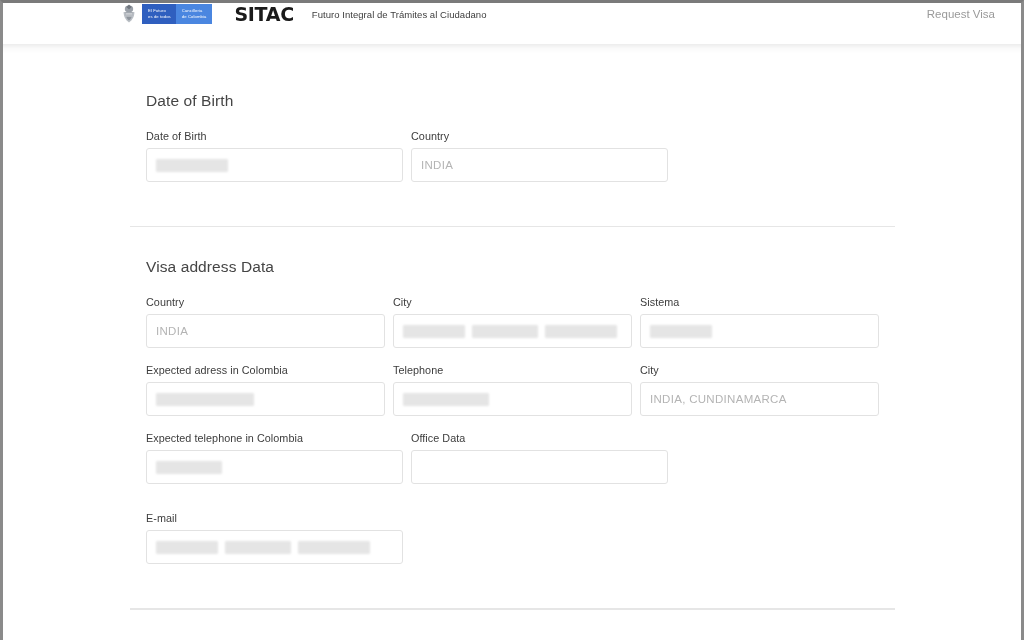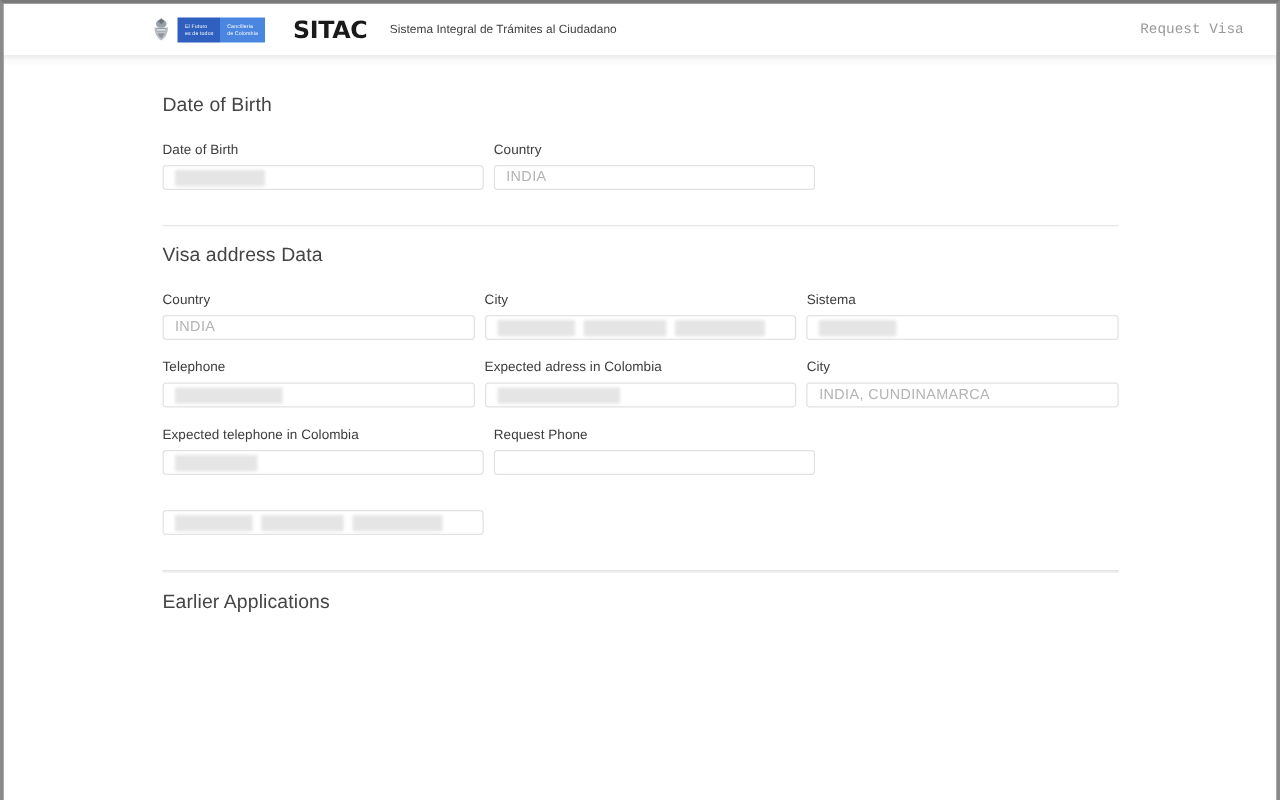--- a/index.html
+++ b/index.html
@@ -28,21 +28,21 @@
     border-right: 3px solid #8a8a8a;
     overflow: hidden;
   }
 
   
   .site-header {
     position: relative;
     height: 41px;
     background: #ffffff;
     display: flex;
-    align-items: center;
+    align-items: flex-start;
     padding: 0 0 0 0;
     box-sizing: border-box;
   }
   .header-inner {
     width: 100%;
     display: flex;
     align-items: center;
     padding-left: 116px;
     padding-right: 26px;
     box-sizing: border-box;
@@ -104,21 +104,21 @@
   .sitac-tagline {
     font-family: "Liberation Sans", sans-serif;
     font-size: 9.5px;
     color: #3d3d3d;
     margin-left: 8px;
     letter-spacing: 0.05px;
     white-space: nowrap;
   }
   .header-spacer { flex: 1 1 auto; }
   .header-link {
-    font-family: Liberation Mono, monospace;
+    font-family: Liberation Sans, sans-serif;
     font-size: 11.5px;
     color: #9a9a9a;
     text-decoration: none;
     white-space: nowrap;
   }
 
   
   .header-shadow {
     position: absolute;
     left: 0;
@@ -131,21 +131,21 @@
 
   
   .form-body {
     position: relative;
     padding-left: 127px;
     padding-right: 126px;
     padding-top: 17px;
     box-sizing: border-box;
   }
 
-  .section { margin: 0; }
+  .section { margin: 16px; }
   .section-title {
     font-family: "Liberation Sans", sans-serif;
     font-size: 15.5px;
     font-weight: 400;
     color: #454545;
     margin: 0;
     padding: 15px 0 0 0;
     letter-spacing: 0.1px;
   }
 
@@ -174,21 +174,21 @@
     color: #3c3c3c;
     display: block;
     margin-bottom: 6px;
     letter-spacing: 0.05px;
     white-space: nowrap;
   }
   .field-input {
     position: relative;
     box-sizing: border-box;
     width: 100%;
-    height: 20px;
+    height: 34px;
     border: 1px solid #e2e2e2;
     border-radius: 3px;
     background: #ffffff;
     display: flex;
     align-items: center;
     padding: 0 9px;
     overflow: hidden;
   }
   .field-input .value-text {
     font-family: "Liberation Sans", sans-serif;
@@ -251,21 +251,21 @@
               <span class="gov-banner-line">es de todos</span>
             </span>
             <span class="gov-banner-right">
               <span class="gov-banner-line">Cancilleria</span>
               <span class="gov-banner-line">de Colombia</span>
             </span>
           </span>
         </span>
 
         <span class="sitac-word">SITAC</span>
-        <span class="sitac-tagline">Sistema Integral de Trámites al Ciudadano</span>
+        <span class="sitac-tagline">Futuro Integral de Trámites al Ciudadano</span>
       </div>
 
       <span class="header-spacer"></span>
 
       <a class="header-link" href="#">Request Visa</a>
     </div>
   </div>
   <div class="header-shadow"></div>
 
   <div class="form-body" id="form-body">
@@ -312,57 +312,58 @@
           <div class="field col">
             <label class="field-label">Sistema</label>
             <div class="field-input">
               <span class="redact w3"></span>
             </div>
           </div>
         </div>
         <div class="spacer-16"></div>
         <div class="field-row">
           <div class="field col">
+            <label class="field-label">Expected adress in Colombia</label>
+            <div class="field-input">
+              <span class="redact w4"></span>
+            </div>
+          </div>
+          <div class="field col">
             <label class="field-label">Telephone</label>
             <div class="field-input">
               <span class="redact w2"></span>
             </div>
           </div>
           <div class="field col">
-            <label class="field-label">Expected adress in Colombia</label>
-            <div class="field-input">
-              <span class="redact w4"></span>
-            </div>
-          </div>
-          <div class="field col">
             <label class="field-label">City</label>
             <div class="field-input">
               <span class="value-text">INDIA, CUNDINAMARCA</span>
             </div>
           </div>
         </div>
         <div class="spacer-16"></div>
         <div class="field-row">
           <div class="field col">
             <label class="field-label">Expected telephone in Colombia</label>
             <div class="field-input">
               <span class="redact w6"></span>
             </div>
           </div>
           <div class="field col">
-            <label class="field-label">Request Phone</label>
+            <label class="field-label">Office Data</label>
             <div class="field-input">
               <span class="value-text"></span>
             </div>
           </div>
         </div>
         <div class="spacer-16"></div>
         <div class="spacer-12"></div>
         <div class="field-row">
           <div class="field col">
+            <label class="field-label">E-mail</label>
             <div class="field-input">
               <span class="redact-group">
                 <span class="redact w3"></span>
                 <span class="redact w6"></span>
                 <span class="redact w1"></span>
               </span>
             </div>
           </div>
         </div>
         <div class="spacer-28"></div>

